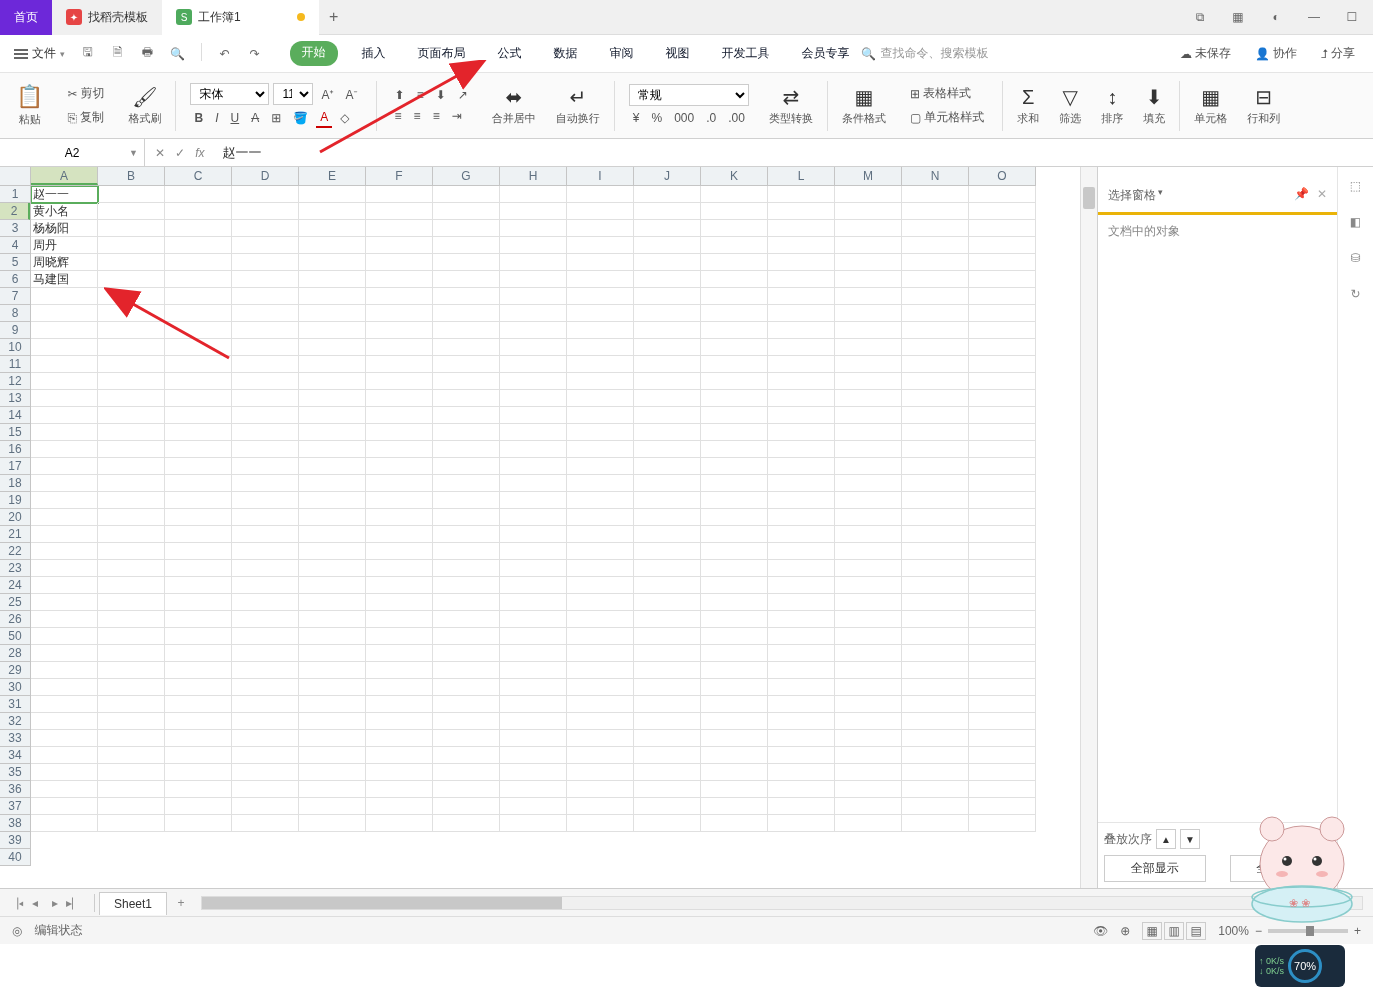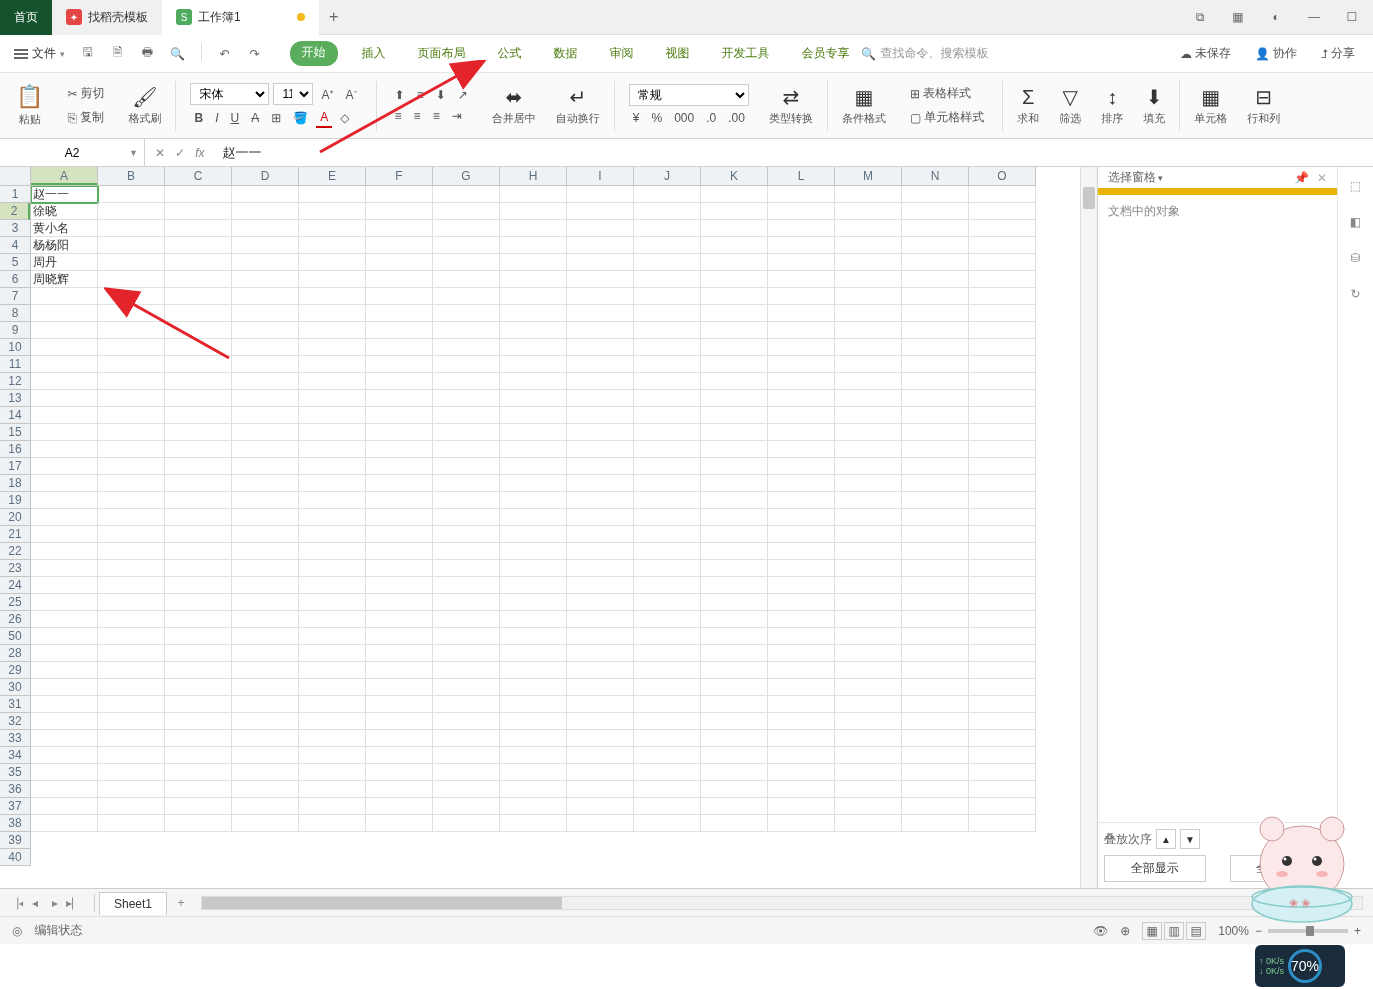--- a/index.html
+++ b/index.html
@@ -1,35 +1,35 @@
 <!DOCTYPE html>
 <html><head>
 <meta charset="utf-8">
 <style>
 *{margin:0;padding:0;box-sizing:border-box;font-family:"Microsoft YaHei",sans-serif;}
 body{background:#fff;font-size:12px;color:#333;overflow:hidden;width:1373px;height:989px;position:relative;}
 .titlebar{height:35px;background:#f0f0f0;display:flex;align-items:center;border-bottom:1px solid #ddd;}
 .tab{height:35px;display:flex;align-items:center;padding:0 14px;cursor:pointer;gap:6px;position:relative;}
-.tab.home{background:#14532d;color:#fff;}
+.tab.home{background:#6d28d9;color:#fff;}
 .tab.template{background:#f0f0f0;}
 .tab.active{background:#fff;}
 .tab-icon{width:16px;height:16px;display:inline-flex;align-items:center;justify-content:center;border-radius:3px;font-size:10px;}
 .tab-icon.red{background:#e64545;color:#fff;}
 .tab-icon.green{background:#4eaa5d;color:#fff;}
 .dirty-dot{width:8px;height:8px;background:#f5b91e;border-radius:50%;margin-left:50px;}
 .tab-add{width:30px;height:30px;display:flex;align-items:center;justify-content:center;color:#666;cursor:pointer;font-size:16px;}
 .win-controls{margin-left:auto;display:flex;gap:12px;padding-right:8px;}
 .win-btn{width:26px;height:26px;display:flex;align-items:center;justify-content:center;color:#666;cursor:pointer;}
 .menubar{height:38px;display:flex;align-items:center;padding:8px 14px;gap:4px;border-bottom:1px solid #e5e5e5;}
 .menu-file{display:flex;align-items:center;gap:4px;cursor:pointer;}
 .qat{display:flex;gap:8px;margin-left:8px;}
 .qat-btn{width:22px;height:22px;display:flex;align-items:center;justify-content:center;color:#666;cursor:pointer;}
 .qat-sep{width:1px;height:18px;background:#ddd;margin:0 4px;}
 .ribbon-tabs{display:flex;gap:16px;margin-left:20px;}
-.ribbon-tab{padding:4px 8px;cursor:pointer;color:#4d7c0f;}
+.ribbon-tab{padding:4px 8px;cursor:pointer;color:#0f172a;}
 .ribbon-tab.active{background:#5aad5c;color:#fff;border-radius:12px;padding:3px 12px;}
 .menubar-right{margin-left:auto;display:flex;gap:16px;align-items:center;}
 .search-box{display:flex;align-items:center;gap:4px;color:#999;cursor:text;}
 .toolbar{height:66px;display:flex;align-items:center;padding:0 10px;gap:8px;border-bottom:1px solid #d0d0d0;background:#fafafa;}
 .tool-group{display:flex;flex-direction:column;align-items:center;gap:2px;padding:0 6px;}
 .tool-group.row{flex-direction:column;align-items:flex-start;gap:3px;}
 .tool-sep{width:1px;height:50px;background:#ddd;}
 .tool-label{font-size:11px;color:#555;}
 .tool-btn{display:flex;align-items:center;gap:3px;cursor:pointer;padding:2px 4px;color:#555;}
 .font-row{display:flex;gap:4px;align-items:center;}
@@ -51,21 +51,21 @@
 .row-headers{position:absolute;left:0;top:19px;width:31px;background:#eef2f4;border-right:1px solid #c5c5c5;z-index:2;}
 .row-h{height:17px;text-align:center;border-bottom:1px solid #c5c5c5;line-height:16px;color:#5f7080;font-size:12px;}
 .row-h.sel{background:#d5e3c0;border-right:2px solid #5aad5c;}
 .grid{position:absolute;left:31px;top:19px;}
 .grow{display:flex;}
 .cell{width:67px;height:17px;border-right:1px solid #e0e0e0;border-bottom:1px solid #e0e0e0;padding:0 2px;font-size:12px;line-height:16px;overflow:hidden;white-space:nowrap;}
 .cell.active{outline:2px solid #5aad5c;outline-offset:-1px;}
 .vscroll{position:absolute;right:0;top:0;width:17px;height:100%;background:#f5f5f5;border-left:1px solid #ddd;}
 .vscroll-thumb{position:absolute;top:20px;left:2px;width:12px;height:22px;background:#c8c8c8;border-radius:2px;}
 .side-panel{width:240px;border-left:1px solid #d0d0d0;display:flex;flex-direction:column;}
-.side-header{height:28px;display:flex;align-items:center;padding:0 10px;border-bottom:7px solid #eab308;color:#666;}
+.side-header{height:28px;display:flex;padding:0 10px;border-bottom:3px solid #eab308;color:#666;margin-top:20px;}
 .side-header .pin{margin-left:auto;color:#aaa;cursor:pointer;margin-right:8px;}
 .side-header .close{color:#aaa;cursor:pointer;}
 .side-sub{padding:8px 10px;color:#888;}
 .side-body{flex:1;}
 .side-foot{border-top:1px solid #e5e5e5;padding:6px;}
 .side-foot-row{display:flex;align-items:center;gap:4px;}
 .side-foot-row span{color:#666;text-align:right;}
 .sf-btn{width:20px;height:20px;border:1px solid #ccc;display:flex;align-items:center;justify-content:center;cursor:pointer;font-size:10px;}
 .side-actions{display:flex;gap:24px;margin-top:6px;}
 .side-act{flex:1;border:1px solid #ccc;text-align:center;padding:4px;cursor:pointer;}
@@ -83,21 +83,21 @@
 .statusbar .spacer{flex:1;}
 .zoom{display:flex;align-items:center;gap:6px;}
 .zoom-track{width:80px;height:4px;background:#ccc;position:relative;}
 .zoom-thumb{position:absolute;left:38px;top:-3px;width:8px;height:10px;background:#888;}
 .view-btns{display:flex;gap:2px;}
 .vb{width:20px;height:18px;border:1px solid #ccc;cursor:pointer;display:flex;align-items:center;justify-content:center;}
 .arrow1{position:absolute;left:110px;top:60px;z-index:10;pointer-events:none;}
 .arrow2{position:absolute;left:104px;top:286px;z-index:10;pointer-events:none;}
 .mascot{position:absolute;right:6px;bottom:60px;width:130px;height:120px;z-index:20;pointer-events:none;}
 .netwidget{position:absolute;right:28px;bottom:2px;width:90px;height:42px;background:#1a2b3c;border-radius:6px;z-index:21;display:flex;align-items:center;gap:4px;padding:4px;pointer-events:none;}
-.netcircle{width:34px;height:34px;border-radius:50%;border:3px solid #2d8fc5;display:flex;align-items:center;justify-content:center;color:#fff;font-size:14px;}
+.netcircle{width:34px;height:34px;border-radius:50%;border:3px solid #2d8fc5;display:flex;align-items:center;justify-content:center;color:#fff;font-size:11px;}
 .netinfo{display:flex;flex-direction:column;font-size:9px;color:#7fcf8f;text-align:center;}
 .hamb{display:inline-block;width:14px;}
 .hamb span{display:block;height:2px;background:#666;margin:2px 0;}
 </style>
 </head>
 <body>
 
 <div class="titlebar">
   <div class="tab home">
       <span>首页</span>
@@ -379,37 +379,20 @@
           <div class="cell"></div>
           <div class="cell"></div>
           <div class="cell"></div>
           <div class="cell"></div>
           <div class="cell"></div>
           <div class="cell"></div>
           <div class="cell"></div>
           <div class="cell"></div>
         </div>
         <div class="grow">
-          <div class="cell">徐晓</div>
-          <div class="cell"></div>
-          <div class="cell"></div>
-          <div class="cell"></div>
-          <div class="cell"></div>
-          <div class="cell"></div>
-          <div class="cell"></div>
-          <div class="cell"></div>
-          <div class="cell"></div>
-          <div class="cell"></div>
-          <div class="cell"></div>
-          <div class="cell"></div>
-          <div class="cell"></div>
-          <div class="cell"></div>
-          <div class="cell"></div>
-        </div>
-        <div class="grow">
           <div class="cell">黄小名</div>
           <div class="cell"></div>
           <div class="cell"></div>
           <div class="cell"></div>
           <div class="cell"></div>
           <div class="cell"></div>
           <div class="cell"></div>
           <div class="cell"></div>
           <div class="cell"></div>
           <div class="cell"></div>
@@ -448,20 +431,37 @@
           <div class="cell"></div>
           <div class="cell"></div>
           <div class="cell"></div>
           <div class="cell"></div>
           <div class="cell"></div>
           <div class="cell"></div>
           <div class="cell"></div>
         </div>
         <div class="grow">
           <div class="cell">周晓辉</div>
+          <div class="cell"></div>
+          <div class="cell"></div>
+          <div class="cell"></div>
+          <div class="cell"></div>
+          <div class="cell"></div>
+          <div class="cell"></div>
+          <div class="cell"></div>
+          <div class="cell"></div>
+          <div class="cell"></div>
+          <div class="cell"></div>
+          <div class="cell"></div>
+          <div class="cell"></div>
+          <div class="cell"></div>
+          <div class="cell"></div>
+        </div>
+        <div class="grow">
+          <div class="cell">马建国</div>
           <div class="cell"></div>
           <div class="cell"></div>
           <div class="cell"></div>
           <div class="cell"></div>
           <div class="cell"></div>
           <div class="cell"></div>
           <div class="cell"></div>
           <div class="cell"></div>
           <div class="cell"></div>
           <div class="cell"></div>

